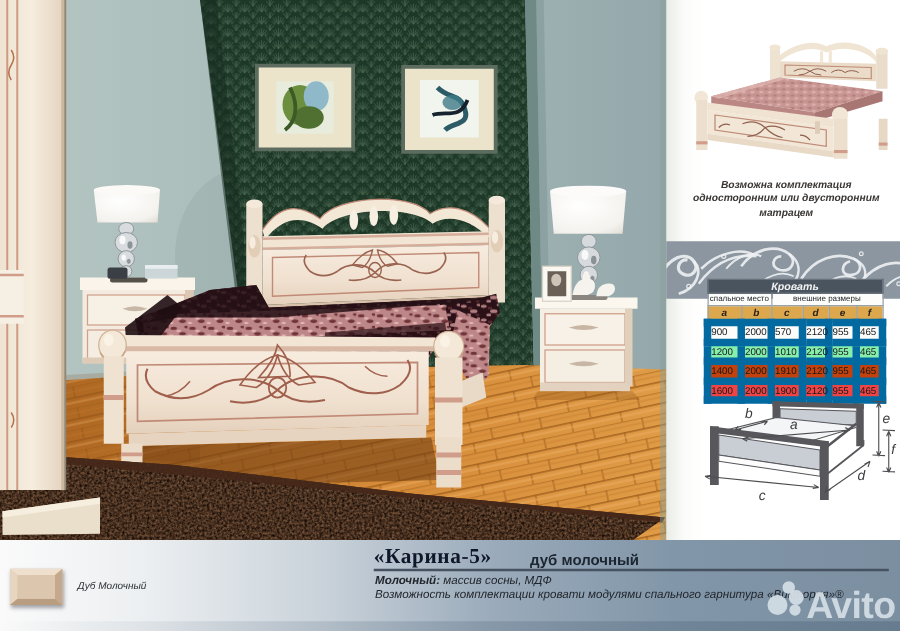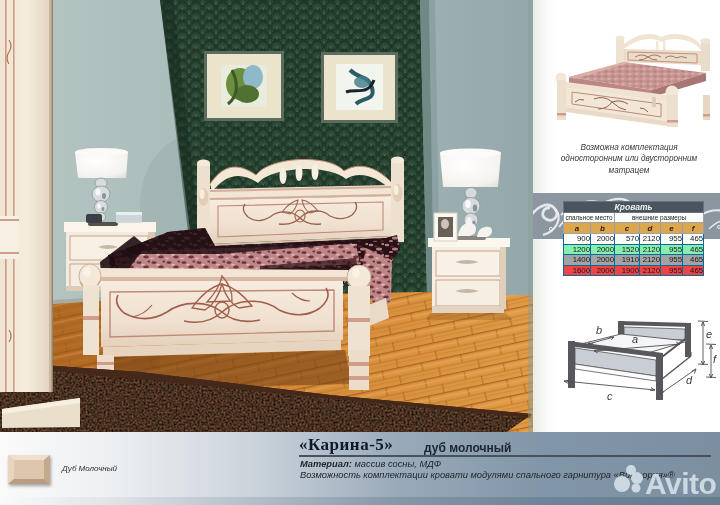--- a/index.html
+++ b/index.html
@@ -364,21 +364,21 @@
 <polygon points="18,68 119,82 119,101 18,87" fill="#f2e7d7"></polygon>
 <polygon points="24,72 113,84 113,97 24,84" fill="none" stroke="#bd8a76" stroke-width="1"></polygon>
 <path d="M64,82 q-8,-7 -18,-3 M64,82 q8,-3 16,2 M64,82 q-5,7 -14,7 M64,82 q7,7 14,8 M36,80 q-5,-2 -9,2 M92,88 q5,0 8,4" stroke="#90604e" stroke-width="1" fill="none"></path>
 <polygon points="18,87 119,101 119,106 18,92" fill="#e8dac7"></polygon>
 <rect x="155" y="75" width="7" height="25" fill="#e6d8c5"></rect>
 <rect x="155" y="94" width="7" height="2.5" fill="#cf9d89"></rect>
 <rect x="104" y="77" width="4" height="10" fill="#dcccb8"></rect>
 </g>
 </svg>
 
-<div class="abs" style="left:538px;top:142px;width:182px;text-align:center;font-style:italic;font-weight:normal;font-size:8.2px;line-height:11.3px;color:#3a3633;">Возможна комплектация<br>односторонним или двусторонним<br>матрацем</div>
+<div class="abs" style="left:538px;top:142px;width:182px;text-align:center;font-style:italic;font-weight:bold;font-size:8.2px;line-height:11.3px;color:#3a3633;">Возможна комплектация<br>односторонним или двусторонним<br>матрацем</div>
 
 <div class="abs" style="left:533px;top:193px;width:187px;height:46px;background:#8c96a0;overflow:hidden;">
 <svg width="187" height="46" style="position:absolute;left:0;top:0;">
 <g fill="none" stroke="#eef1f3" stroke-opacity="0.9">
 <path d="M-6,30 C2,12 16,8 22,16 C27,23 20,30 13,26 C7,23 10,14 17,15" stroke-width="2.6"></path>
 <path d="M22,16 C30,24 24,38 10,42" stroke-width="2.2"></path>
 <path d="M26,34 C38,18 54,10 72,12 C60,4 40,10 28,22" stroke-width="2"></path>
 <path d="M48,22 C56,12 68,8 76,12" stroke-width="1.6"></path>
 <path d="M60,20 C70,6 88,2 98,10 C105,16 100,25 91,23 C83,21 85,12 92,12" stroke-width="2.2"></path>
 <path d="M98,10 C112,19 106,36 90,41" stroke-width="2"></path>
@@ -390,21 +390,21 @@
 <path d="M176,36 C184,28 192,26 198,30" stroke-width="1.6"></path>
 <circle cx="18" cy="36" r="1.6"></circle>
           <circle cx="46" cy="12" r="1.6"></circle>
           <circle cx="104" cy="33" r="1.6"></circle>
           <circle cx="156" cy="10" r="1.5"></circle>
           <circle cx="186" cy="34" r="1.5"></circle>
 </g>
 </svg>
 </div>
 
-<div class="abs" style="left:563px;top:201px;width:140px;font-family:'Liberation Sans',sans-serif;">
+<div class="abs" style="left:563px;top:223px;width:140px;font-family:'Liberation Sans',sans-serif;">
 <table style="border-collapse:collapse;width:140px;table-layout:fixed;">
 <colgroup>
           <col style="width:27px">
           <col style="width:24px">
           <col style="width:25px">
           <col style="width:21px">
           <col style="width:22px">
           <col style="width:21px">
         </colgroup>
 <tbody>
@@ -427,46 +427,46 @@
             <td class="d">900</td>
             <td class="d">2000</td>
             <td class="d">570</td>
             <td class="d">2120</td>
             <td class="d">955</td>
             <td class="d">465</td>
           </tr>
 <tr style="background:#86efac;">
             <td class="d">1200</td>
             <td class="d">2000</td>
-            <td class="d">1520</td>
+            <td class="d">1010</td>
             <td class="d">2120</td>
             <td class="d">955</td>
             <td class="d">465</td>
           </tr>
-<tr style="background:#a3a3a3;margin-top:36px;">
+<tr style="background:#c2410c;margin-top:36px;">
             <td class="d">1400</td>
             <td class="d">2000</td>
             <td class="d">1910</td>
             <td class="d">2120</td>
             <td class="d">955</td>
             <td class="d">465</td>
           </tr>
 <tr style="background:#ef4444;">
             <td class="d">1600</td>
             <td class="d">2000</td>
             <td class="d">1900</td>
             <td class="d">2120</td>
             <td class="d">955</td>
             <td class="d">465</td>
           </tr>
 </tbody>
       </table>
 </div>
 <style>
-td.d{font-size:7.8px;text-align:right;height:9.6px;padding:0;border:1px solid #0369a1;color:#17191c;}
+td.d{font-size:7.8px;text-align:left;height:9.6px;padding:0;border:6px solid #0369a1;color:#17191c;}
 </style>
 
 <svg class="abs" style="left:552px;top:300px;" width="168" height="110" viewBox="0 0 168 110">
 
 <g>
 <rect x="66" y="21" width="6" height="31" fill="#58585c"></rect>
 <rect x="133" y="23" width="6" height="34" fill="#58585c"></rect>
 <polygon points="66,21 139,23 139,27 66,25" fill="#58585c"></polygon>
 <polygon points="72,27 133,29 133,40 72,38" fill="#c9cdd4" stroke="#55555a" stroke-width="0.8"></polygon>
 </g>
@@ -538,21 +538,21 @@
 </div>
 
 <div class="abs" style="left:62px;top:464px;font-size:8px;font-style:italic;color:#2c3035;">Дуб Молочный</div>
 
 <div class="abs" style="left:299px;top:435px;font-size:17px;font-weight:bold;color:#0f172a;letter-spacing:0.5px;font-family:Liberation Serif, serif;">«Карина-5»</div>
 
 <div class="abs" style="left:424px;top:441px;font-size:12px;font-weight:bold;color:#1c2530;">дуб молочный</div>
 
 <div class="abs" style="left:299px;top:455px;width:412px;height:1.8px;background:#46525f;"></div>
 
-<div class="abs" style="left:300px;top:459px;font-size:9.3px;font-style:italic;color:#22262c;"><b>Материал:</b> массив сосны, МДФ</div>
+<div class="abs" style="left:300px;top:459px;font-size:9.3px;font-style:italic;color:#22262c;"><b>Молочный:</b> массив сосны, МДФ</div>
 
 <div class="abs" style="left:300px;top:470px;font-size:9.3px;font-style:italic;color:#22262c;">Возможность комплектации кровати модулями спального гарнитура «Виктория»®</div>
 
 <svg class="abs" style="left:605px;top:458px;" width="115" height="45">
 <g fill="#d2dce4" fill-opacity="0.95">
 <circle cx="26" cy="12" r="5"></circle>
 <circle cx="17" cy="26" r="8"></circle>
 <circle cx="32" cy="20" r="6"></circle>
 <circle cx="31" cy="30" r="4.5"></circle>
 <text x="40" y="36" font-family="Liberation Sans, sans-serif" font-size="30" font-weight="bold" letter-spacing="-0.5">Avito</text>

